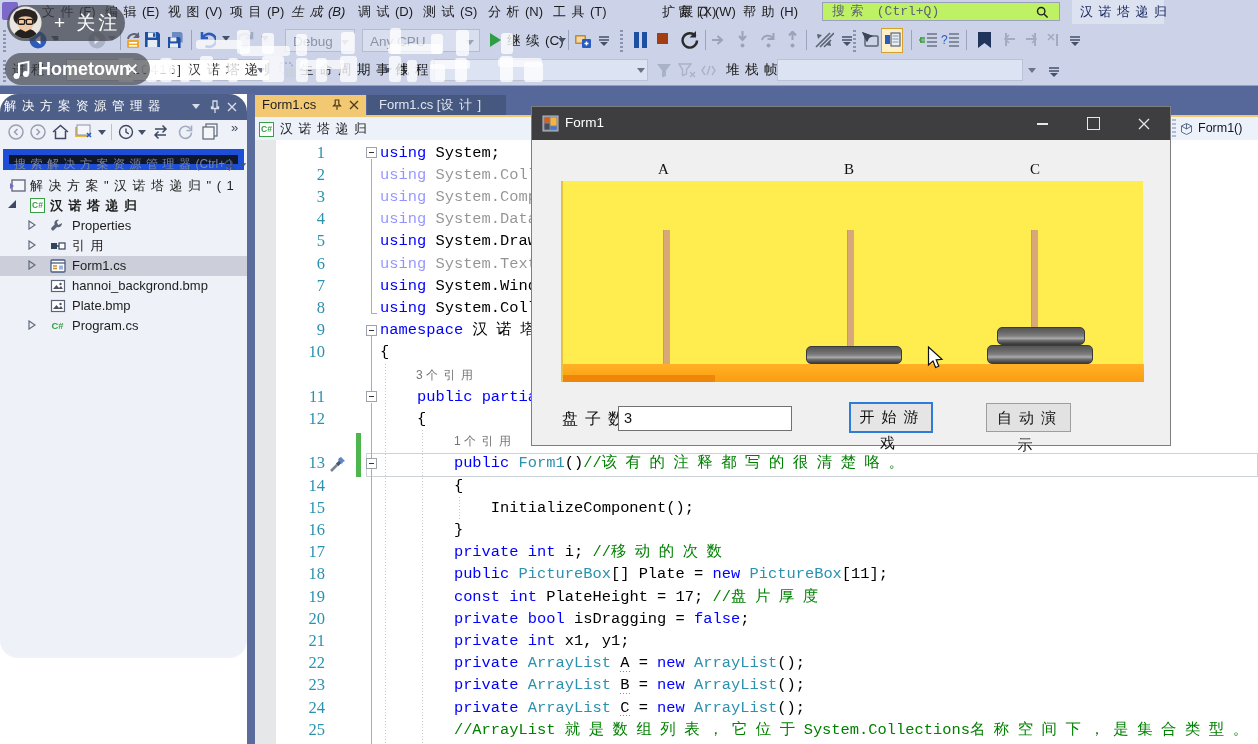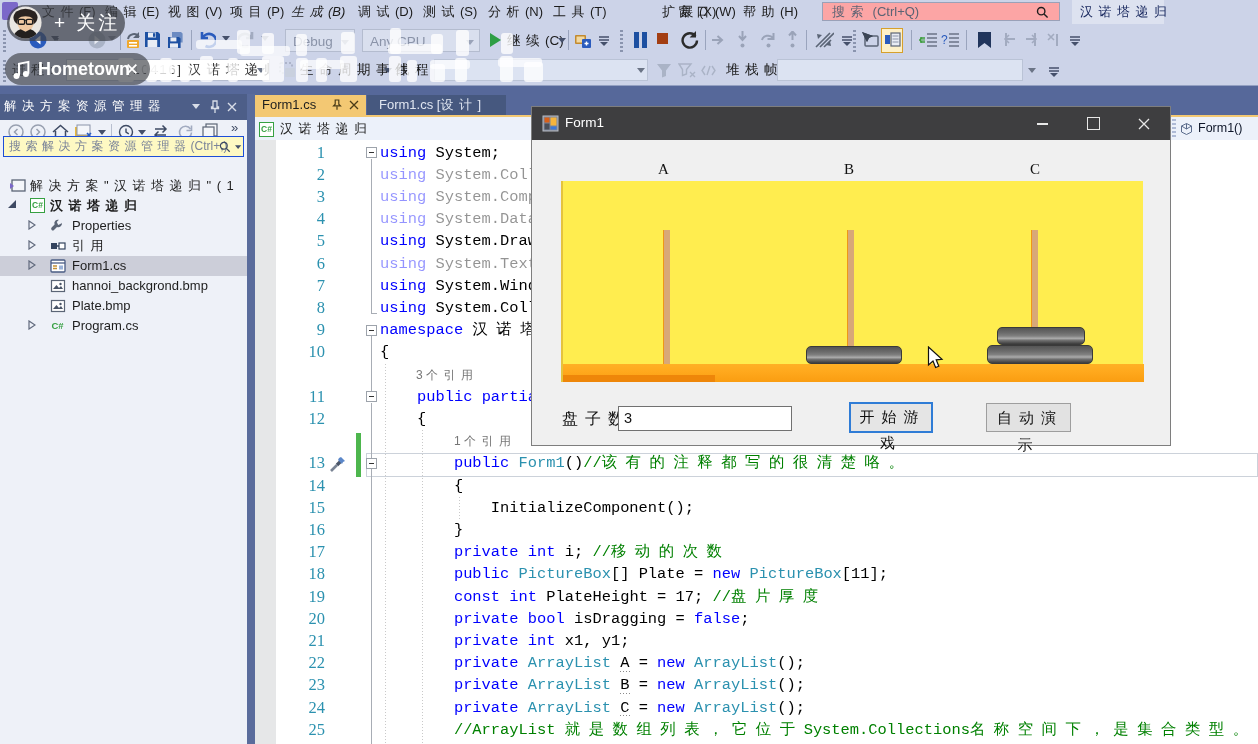--- a/index.html
+++ b/index.html
@@ -39,21 +39,21 @@
     <span class="abs" style="left:230px;"><span class="ck">项目</span>(P)</span>
     <span class="abs" style="left:291px;font-style:italic;"><span class="ck">生成</span>(B)</span>
     <span class="abs" style="left:358px;"><span class="ck">调试</span>(D)</span>
     <span class="abs" style="left:423px;"><span class="ck">测试</span>(S)</span>
     <span class="abs" style="left:488px;"><span class="ck">分析</span>(N)</span>
     <span class="abs" style="left:553px;"><span class="ck">工具</span>(T)</span>
     <span class="abs" style="left:614px;margin-left:48px;"><span class="ck">扩展</span>(X)</span>
     <span class="abs" style="left:678px;"><span class="ck">窗口</span>(W)</span>
     <span class="abs" style="left:743px;"><span class="ck">帮助</span>(H)</span>
   </div>
-  <div class="abs" style="left:822px;top:2px;width:238px;height:19px;background:#fca5a5;border:1px solid #9aa1b8;box-sizing:border-box;">
+  <div class="abs" style="left:822px;top:2px;width:238px;height:19px;background:#bef264;border:1px solid #9aa1b8;box-sizing:border-box;font-family:Liberation Mono, monospace;">
     <span class="abs" style="left:9px;top:0;line-height:17px;font-size:13px;color:#5c6374;"><span class="ck">搜索</span> (Ctrl+Q)</span>
     <svg class="abs" style="left:213px;top:3px;" width="13" height="13" viewBox="0 0 13 13">
       <circle cx="5.2" cy="5.2" r="3.7" fill="none" stroke="#1e1e1e" stroke-width="1.4"></circle>
       <line x1="8" y1="8" x2="11.6" y2="11.6" stroke="#1e1e1e" stroke-width="1.4"></line>
     </svg>
   </div>
   <div class="abs" style="left:1072px;top:0;width:92px;height:24px;background:#dde2f0;"></div>
   <span class="abs" style="left:1080px;top:0;font-size:13px;line-height:24px;color:#1b2a60;letter-spacing:5.5px;">汉诺塔递归</span>
 </div>
 <div id="toolbar1" style="position:absolute;top:24px;left:0;width:1258px;height:33px;">
@@ -260,21 +260,21 @@
   <div class="abs" style="left:777px;top:2px;width:246px;height:22px;background:#dce3f2;border:1px solid #bac3d6;box-sizing:border-box;"></div>
   <svg class="abs" style="left:1028px;top:11px;" width="9" height="6" viewBox="0 0 9 6">
       <path d="M0 0h8l-4 5z" fill="#6b7486"></path>
     </svg>
   <svg class="abs" style="left:1048px;top:8px;" width="12" height="12" viewBox="0 0 12 12">
     <path d="M1 3 h10 M1 6 h10" stroke="#45506b" stroke-width="1.4"></path>
       <path d="M2 8 h8 l-4 4z" fill="#45506b"></path>
   </svg>
 </div>
 
-<div id="panel" style="position:absolute;left:0;top:94px;width:247px;height:650px;background:#eef1f8;overflow:hidden;">
+<div id="panel" style="position:absolute;left:0;top:94px;width:247px;height:564px;background:#eef1f8;overflow:hidden;border-radius:18px;">
 
   <div class="abs" style="left:0;top:0;width:247px;height:26px;background:#4d5e88;"></div>
   <span class="abs" style="left:4px;top:0;font-size:12.5px;line-height:25px;color:#fff;"><span class="ck">解决方案资源管理器</span></span>
   <svg class="abs" style="left:192px;top:10px;" width="9" height="6" viewBox="0 0 9 6">
       <path d="M0 0h8l-4 5z" fill="#d8dde8"></path>
     </svg>
   <svg class="abs" style="left:210px;top:6px;" width="10" height="14" viewBox="0 0 10 14">
       <path d="M3 1 h4 v6 h1.5 v1.5 h-7 V7 H3 z M5 8.5 v4.5" fill="none" stroke="#d8dde8" stroke-width="1.3"></path>
     </svg>
   <svg class="abs" style="left:227px;top:8px;" width="10" height="10" viewBox="0 0 10 10">
@@ -314,21 +314,21 @@
   <svg class="abs" style="left:177px;top:30px;" width="16" height="16" viewBox="0 0 16 16">
       <path d="M13.5 5 a6 6 0 1 0 1 3.5" fill="none" stroke="#a2abc0" stroke-width="1.6"></path>
       <path d="M14.5 1.5 v5 h-5" fill="none" stroke="#a2abc0" stroke-width="1.6"></path>
     </svg>
   <svg class="abs" style="left:201px;top:29px;" width="18" height="17" viewBox="0 0 18 17">
     <rect x="5" y="1" width="11" height="12" fill="#f4f6fa" stroke="#5b6576" stroke-width="1.2"></rect>
     <rect x="2" y="4" width="11" height="12" fill="#f4f6fa" stroke="#5b6576" stroke-width="1.2"></rect>
   </svg>
   <span class="abs" style="left:231px;top:26px;font-size:13px;color:#3e4a63;">»</span>
 
-  <div class="abs" style="left:3px;top:42px;width:241px;height:21px;background:#fef9c3;border:1px solid #1d4ed8;box-sizing:border-box;">
+  <div class="abs" style="left:3px;top:55px;width:241px;height:21px;background:#0f172a;border:6px solid #1d4ed8;box-sizing:border-box;">
     <span class="abs" style="left:5px;top:0;font-size:12px;line-height:19px;color:#7b8499;"><span style="letter-spacing:4.5px;">搜索解决方案资源管理器</span>(Ctrl+;)</span>
     <svg class="abs" style="left:215px;top:4px;" width="12" height="12" viewBox="0 0 13 13">
       <circle cx="5.2" cy="5.2" r="3.7" fill="none" stroke="#3e4a63" stroke-width="1.3"></circle>
       <line x1="8" y1="8" x2="11.6" y2="11.6" stroke="#3e4a63" stroke-width="1.3"></line>
     </svg>
     <svg class="abs" style="left:231px;top:8px;" width="7" height="5" viewBox="0 0 9 6">
         <path d="M0 0h8l-4 5z" fill="#45506b"></path>
       </svg>
   </div>
 

